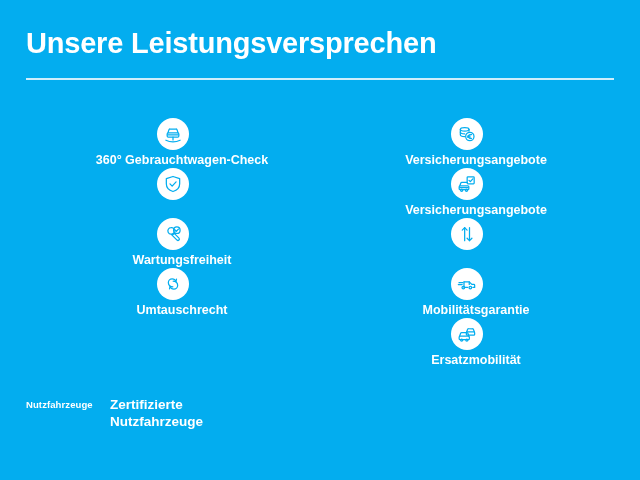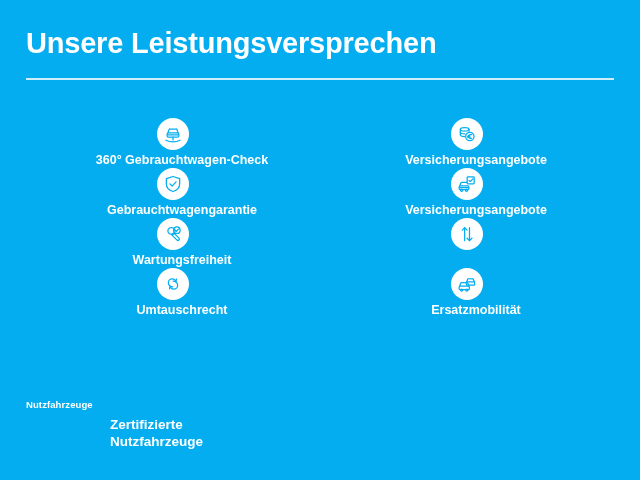--- a/index.html
+++ b/index.html
@@ -114,21 +114,21 @@
   #vw-wordmark {
     margin-top: 3px;
     font-size: 9.5px;
     font-weight: bold;
     color: #ffffff;
     letter-spacing: 0.1px;
     white-space: nowrap;
   }
   #footer-claim {
     margin-left: 22px;
-    margin-top: 20px;
+    margin-top: 0;
     font-size: 13.5px;
     font-weight: bold;
     color: #ffffff;
     line-height: 17px;
   }
   #footer-claim div {
     white-space: nowrap;
   }
 </style>
 </head>
@@ -159,21 +159,20 @@
       </div>
 
 
       <div class="promise-item">
         <span class="icon-badge">
           <svg viewBox="0 0 24 24" fill="none" stroke="#03ADEF" stroke-width="1.5" stroke-linecap="round" stroke-linejoin="round">
             <path d="M12 3 L20 5.6 v6.1 c0 4.6 -3.4 7.9 -8 9.3 -4.6 -1.4 -8 -4.7 -8 -9.3 V5.6 z"></path>
             <path d="M8.4 11.9 l2.6 2.6 4.7 -5"></path>
           </svg>
         </span>
-        <span class="promise-label">Gebrauchtwagengarantie</span>
       </div>
 
       <div class="promise-item">
         <span class="icon-badge">
           <svg viewBox="0 0 24 24" fill="none" stroke="#03ADEF" stroke-width="1.5" stroke-linecap="round" stroke-linejoin="round">
             <path d="M9.6 4.4 a3.9 3.9 0 1 0 3.3 6.2 l6.3 6.3 a1.7 1.7 0 0 1 -2.4 2.4 L10.5 13 A3.9 3.9 0 0 0 9.6 4.4 z"></path>
             <circle cx="16.6" cy="7.4" r="3.9"></circle>
             <path d="M14.8 7.4 l1.3 1.3 2.4 -2.6"></path>
           </svg>
         </span>
@@ -231,20 +230,35 @@
         <span class="icon-badge">
           <svg viewBox="0 0 24 24" fill="none" stroke="#03ADEF" stroke-width="1.5" stroke-linecap="round" stroke-linejoin="round">
             <line x1="9.2" y1="20" x2="9.2" y2="4.4"></line>
             <path d="M6.3 7.3 L9.2 4.4 l2.9 2.9"></path>
             <line x1="15" y1="4.4" x2="15" y2="20"></line>
             <path d="M12.1 17.1 L15 20 l2.9 -2.9"></path>
           </svg>
         </span>
       </div>
 
+      <div class="promise-item">
+        <span class="icon-badge">
+          <svg viewBox="0 0 24 24" fill="none" stroke="#03ADEF" stroke-width="1.5" stroke-linecap="round" stroke-linejoin="round">
+            <path d="M8.4 9.4 h6.3 l3.1 3.1 h2.4 a1 1 0 0 1 1 1 v2.6 h-2.1"></path>
+            <path d="M12.6 16.1 H9.3"></path>
+            <path d="M8.4 9.4 v6.7"></path>
+            <line x1="14.7" y1="9.4" x2="14.7" y2="12.5"></line>
+            <circle cx="7.6" cy="16.3" r="1.6"></circle>
+            <circle cx="16" cy="16.3" r="1.6"></circle>
+            <line x1="2.4" y1="10.4" x2="7" y2="10.4"></line>
+            <line x1="1.6" y1="12.7" x2="6.2" y2="12.7"></line>
+          </svg>
+        </span>
+        <span class="promise-label">Mobilitätsgarantie</span>
+      </div>
 
       <div class="promise-item">
         <span class="icon-badge">
           <svg viewBox="0 0 24 24" fill="none" stroke="#03ADEF" stroke-width="1.5" stroke-linecap="round" stroke-linejoin="round">
             <path d="M11.6 9.4 L12.8 6.4 A1.2 1.2 0 0 1 13.9 5.7 h4.6 a1.2 1.2 0 0 1 1.1 .7 L20.8 9.4"></path>
             <rect x="11.2" y="9.4" width="10" height="4" rx="1.1"></rect>
             <path d="M3.2 14.4 L4.4 11 A1.3 1.3 0 0 1 5.6 10.2 h6.2 a1.3 1.3 0 0 1 1.2 .8 L14.2 14.4"></path>
             <rect x="2.6" y="14.4" width="12.2" height="4.4" rx="1.2"></rect>
             <circle cx="5.6" cy="19.3" r="1.3"></circle>
             <circle cx="11.8" cy="19.3" r="1.3"></circle>

